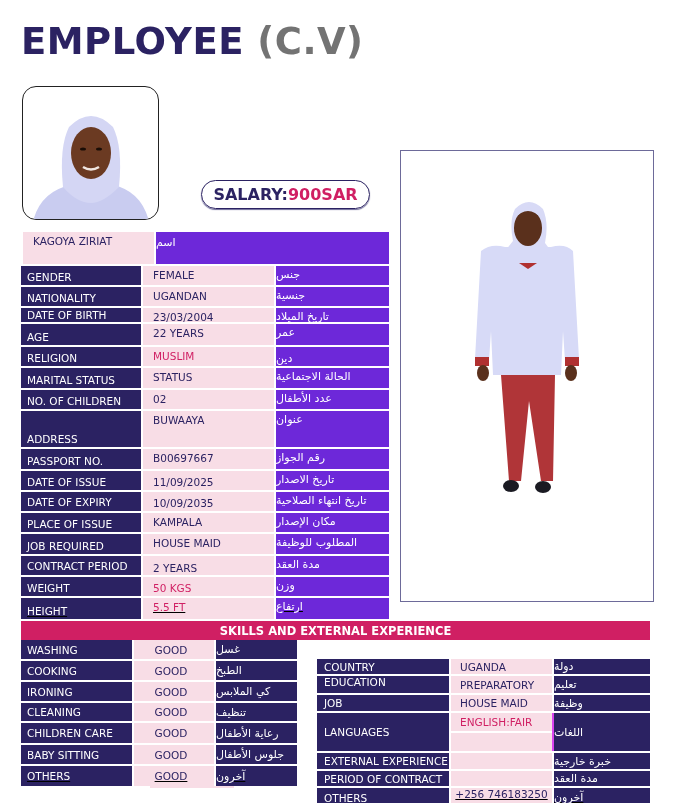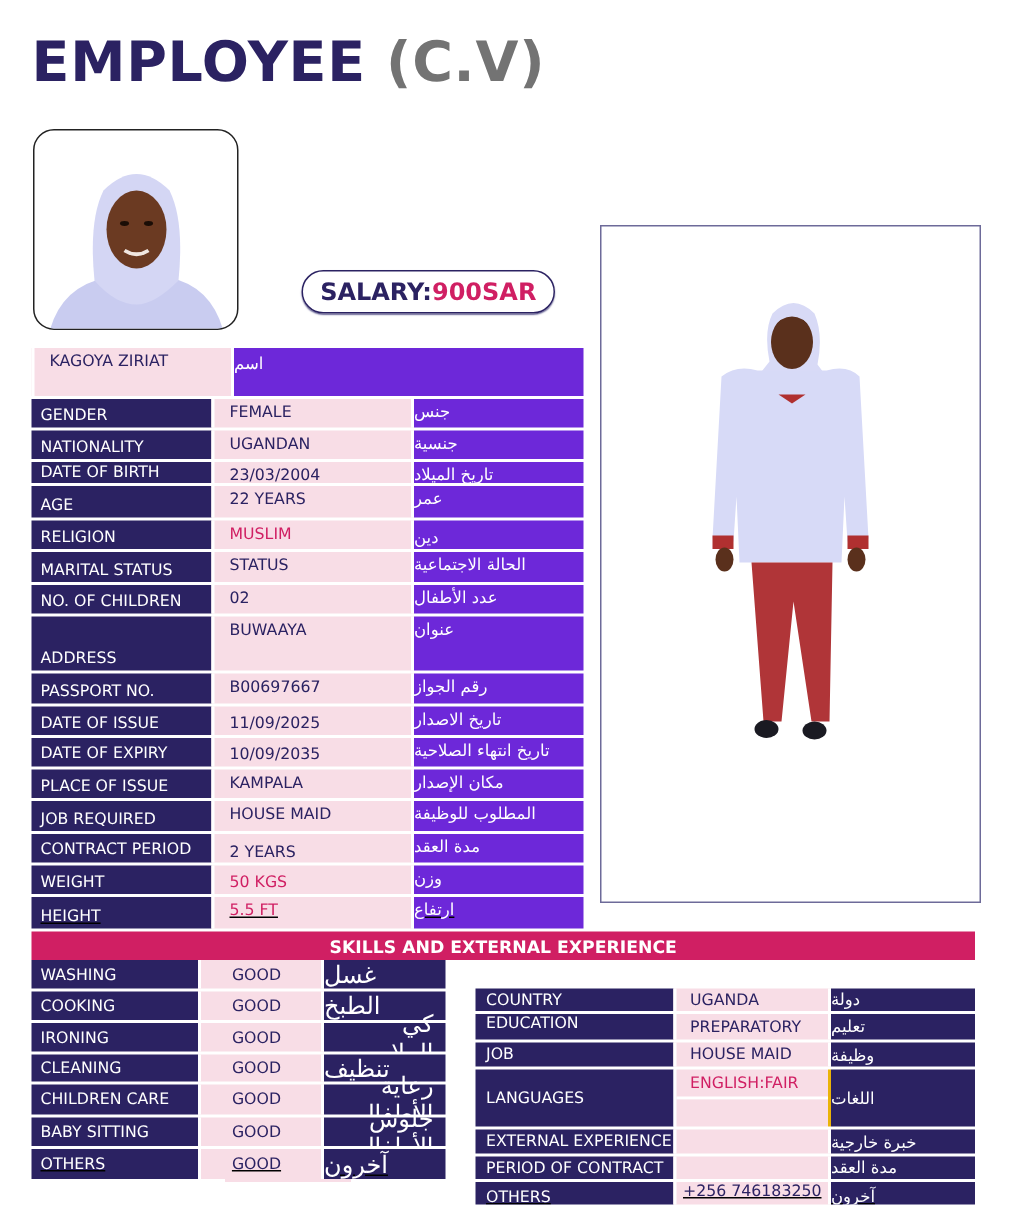--- a/index.html
+++ b/index.html
@@ -16,27 +16,27 @@
   .row:last-child { border-bottom: none; text-decoration: underline; }
   .c1 { width: 120px; background: #2b2262; color: #fff; font-size: 10.5px; padding-left: 6px; display: flex; align-items: center; font-family: "DejaVu Sans", sans-serif; }
   .c2 { width: 135px; background: #f8dde6; color: #2b2262; font-size: 10.5px; padding-left: 10px; display: flex; align-items: flex-start; padding-top: 3px; border-left: 2px solid #fff; border-right: 2px solid #fff; }
   .c2.pink { color: #d01f63; }
   .c3 { flex: 1; background: #6d28d9; color: #fff; font-size: 11px; padding-right: 6px; display: flex; justify-content: flex-end; align-items: flex-start; padding-top: 2px; direction: rtl; }
   .skills-head { position: absolute; left: 21px; top: 621px; width: 629px; height: 19px; background: #d01f63; color: #fff; font-size: 11.5px; font-weight: bold; display: flex; align-items: center; justify-content: center; }
   .sk { position: absolute; left: 21px; top: 640px; width: 276px; }
   .sk .row { height: 21px; border-bottom: 2px solid #fff; }
   .sk .s1 { width: 111px; background: #2b2262; color: #fff; font-size: 10.5px; padding-left: 6px; display: flex; align-items: center; }
   .sk .s2 { width: 84px; background: #f8dde6; color: #2b2262; font-size: 10.5px; display: flex; align-items: center; justify-content: center; border-left: 2px solid #fff; border-right: 2px solid #fff; padding-right: 6px; }
-  .sk .s3 { flex: 1; background: #2b2262; color: #fff; font-size: 16px; display: flex; align-items: center; justify-content: flex-end; padding-right: 8px; direction: rtl; }
+  .sk .s3 { flex: 1; background: #2b2262; color: #fff; font-size: 11px; display: flex; align-items: center; justify-content: flex-end; padding-right: 8px; direction: rtl; }
   .ex { position: absolute; left: 317px; top: 659px; width: 333px; }
   .ex .row { border-bottom: 2px solid #fff; }
   .ex .e1 { width: 132px; background: #2b2262; color: #fff; font-size: 10.5px; padding-left: 7px; display: flex; align-items: center; }
   .ex .e2 { width: 105px; background: #f8dde6; color: #2b2262; font-size: 10.5px; padding-left: 9px; display: flex; align-items: center; border-left: 2px solid #fff; border-right: 2px solid #fff; }
   .ex .e3 { flex: 1; background: #2b2262; color: #fff; font-size: 11px; display: flex; align-items: center; justify-content: flex-end; padding-right: 6px; direction: rtl; }
-  .lang-split { display: flex; flex-direction: column; width: 105px; border-left: 2px solid #fff; border-right: 2px solid #eab308; }
+  .lang-split { display: flex; flex-direction: column; width: 105px; border-left: 2px solid #fff; border-right: 2px solid #d946ef; }
   .lang-split .a { height: 20px; background: #f8dde6; color: #d01f63; font-size: 10.5px; padding-left: 9px; display: flex; align-items: center; border-bottom: 2px solid #fff; }
   .lang-split .b { flex: 1; background: #f8dde6; }
   .tail { position: absolute; left: 150px; top: 786px; width: 84px; height: 2px; background: #f8dde6; }
   svg { display: block; }
 </style>
 </head>
 <body>
 
 <div class="title">
   <span>EMPLOYEE</span>

